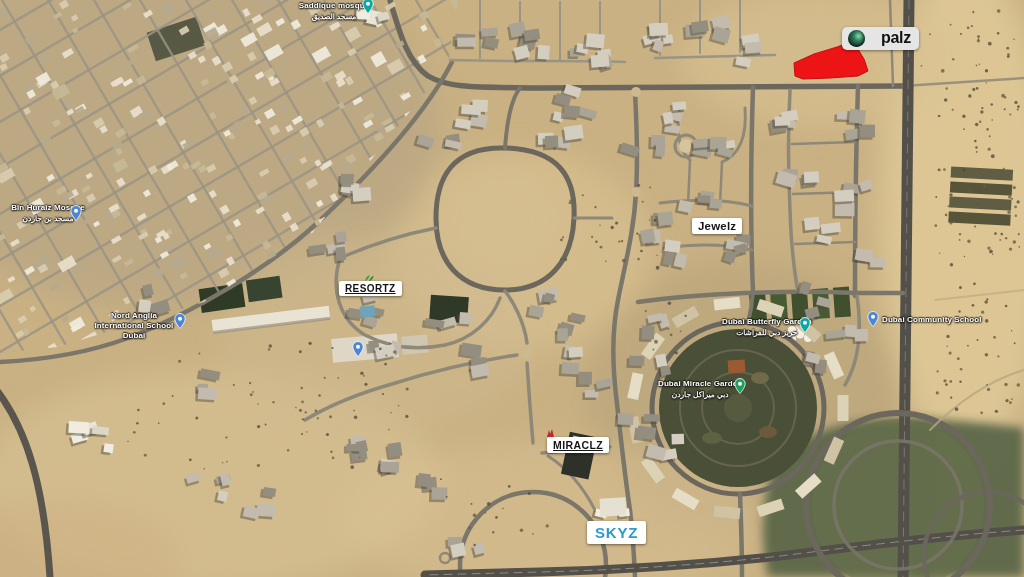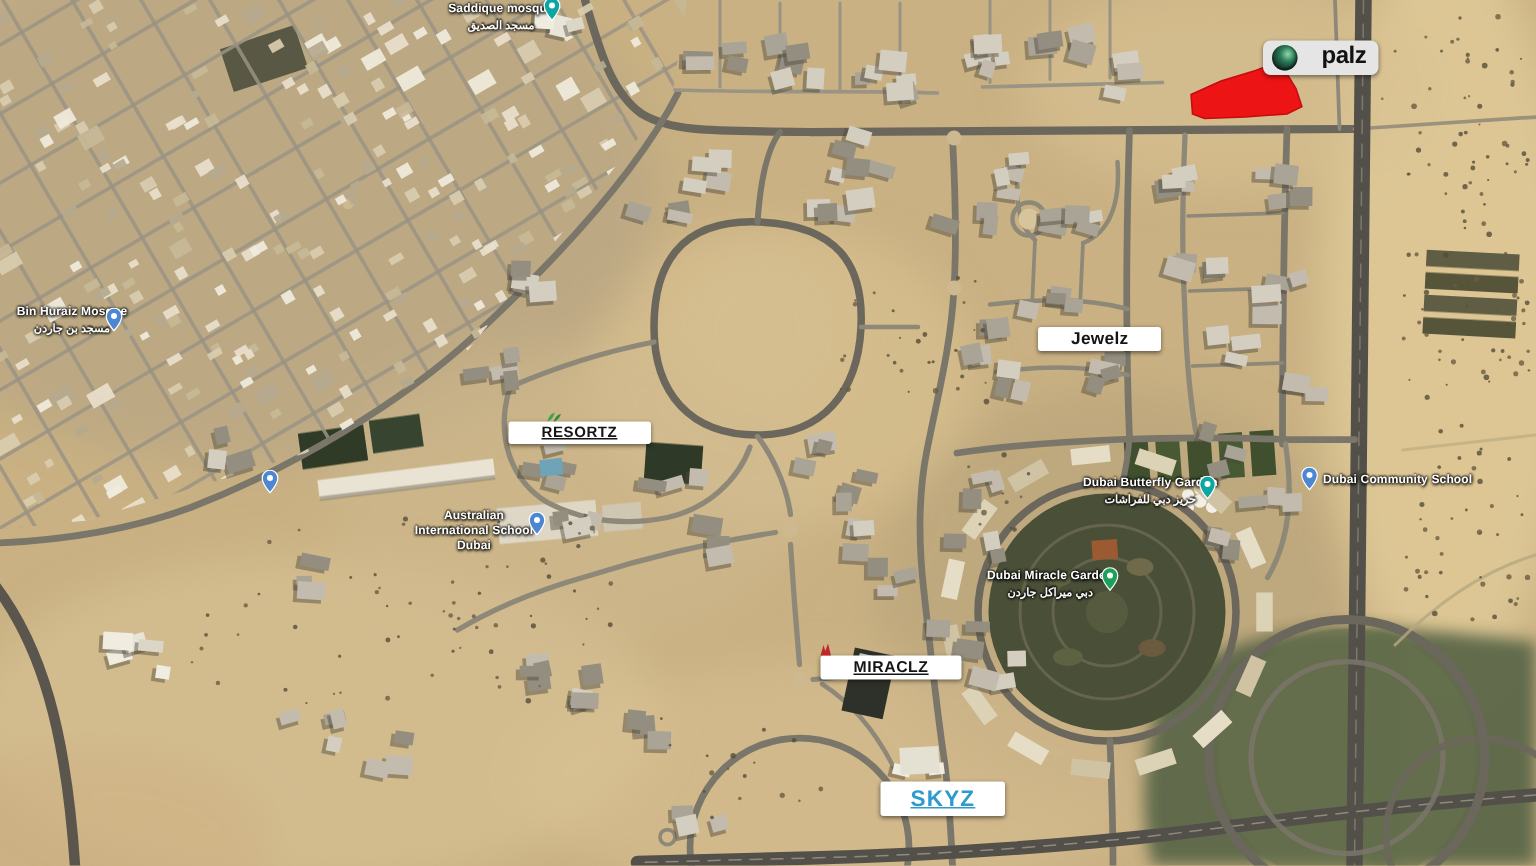--- a/index.html
+++ b/index.html
@@ -9,26 +9,26 @@
 
   
   .poi{position:absolute;color:#fff;font-size:8px;font-weight:700;text-align:center;
        line-height:1.25;letter-spacing:.1px;z-index:30;cursor:pointer;
        text-shadow:0 0 2px rgba(0,0,0,.95),0 1px 2px rgba(0,0,0,.9),0 -1px 1px rgba(0,0,0,.65),1px 0 2px rgba(0,0,0,.7);}
   .poi .ar{display:block;font-size:7.5px;font-weight:700;opacity:.95;margin-top:1px;}
   .pin{position:absolute;width:12px;height:16px;z-index:31;cursor:pointer;}
 
   
   .chip{position:absolute;background:#fff;color:#151515;font-weight:800;
-        box-shadow:0 1px 3px rgba(0,0,0,.5);border-radius:2px;padding:2px 22px;
+        box-shadow:0 1px 3px rgba(0,0,0,.5);border-radius:2px;padding:2px 6px;
         white-space:nowrap;z-index:40;}
   .chip.jewelz{left:692px;top:218px;font-size:11.5px;letter-spacing:.2px;}
   .chip.resortz{left:339px;top:281px;font-size:10px;letter-spacing:.4px;text-decoration:underline;}
   .chip.miraclz{left:547px;top:437px;font-size:10.5px;letter-spacing:.4px;text-decoration:underline;}
-  .chip.skyz{left:587px;top:521px;font-size:15px;color:#2e9ace;letter-spacing:.8px;padding:3px 20px;text-decoration:underline;}
+  .chip.skyz{left:587px;top:521px;font-size:15px;color:#2e9ace;letter-spacing:.8px;padding:3px 8px;}
   .chip .leaf{position:absolute;left:25px;top:-7px;width:11px;height:8px;}
   .chip .spark{position:absolute;left:-1px;top:-8px;width:9px;height:9px;}
 
   
   .logo{position:absolute;left:842px;top:27px;background:#e5e5e5;border-radius:5px;
         display:flex;align-items:flex-start;gap:16px;padding:3px 8px 3px 6px;z-index:40;
         box-shadow:0 1px 3px rgba(0,0,0,.45);}
   .logo .orb{width:17px;height:17px;border-radius:50%;
         background:radial-gradient(circle at 62% 36%, #8fd8ac 0%, #2e7d5a 32%, #14372a 68%, #070f0b 100%);
         box-shadow:inset -1px -1px 2px rgba(0,0,0,.6);}
@@ -1202,30 +1202,30 @@
     <span>Bin Huraiz Mosque</span>
     <span class="ar" dir="rtl">مسجد بن جاردن</span>
   </div>
   <span class="pin" style="left:70px;top:205px;">
     <svg width="12" height="16" viewBox="0 0 12 16">
         <path d="M6 .5C3 .5.8 2.8.8 5.7.8 9.6 6 15.5 6 15.5s5.2-5.9 5.2-9.8C11.2 2.8 9 .5 6 .5z" stroke="#ffffff" stroke-width=".8" fill="#4d86d2"></path>
         <circle cx="6" cy="5.7" r="2" fill="#ffffff"></circle>
       </svg>
   </span>
 
+  <div class="poi" style="left:92px;top:311px;width:84px;">
+    <span>Nord Anglia International School Dubai</span>
+  </div>
   <span class="pin" style="left:174px;top:313px;">
     <svg width="12" height="16" viewBox="0 0 12 16">
         <path d="M6 .5C3 .5.8 2.8.8 5.7.8 9.6 6 15.5 6 15.5s5.2-5.9 5.2-9.8C11.2 2.8 9 .5 6 .5z" stroke="#ffffff" stroke-width=".8" fill="#4d86d2"></path>
         <circle cx="6" cy="5.7" r="2" fill="#ffffff"></circle>
       </svg>
   </span>
 
-  <div class="poi" style="left:274px;top:339px;width:84px;">
-    <span>Australian International School Dubai</span>
-  </div>
   <span class="pin" style="left:352px;top:341px;">
     <svg width="12" height="16" viewBox="0 0 12 16">
         <path d="M6 .5C3 .5.8 2.8.8 5.7.8 9.6 6 15.5 6 15.5s5.2-5.9 5.2-9.8C11.2 2.8 9 .5 6 .5z" stroke="#ffffff" stroke-width=".8" fill="#4d86d2"></path>
         <circle cx="6" cy="5.7" r="2" fill="#ffffff"></circle>
       </svg>
   </span>
 
   <div class="poi" style="left:722px;top:317px;white-space:nowrap;">
     <span>Dubai Butterfly Garden</span>
     <span class="ar" dir="rtl">حريز دبي للفراشات</span>

